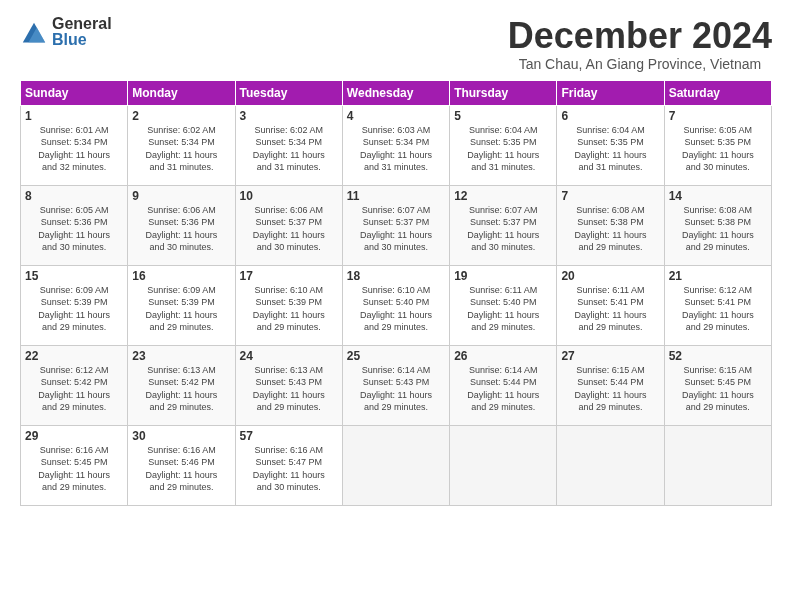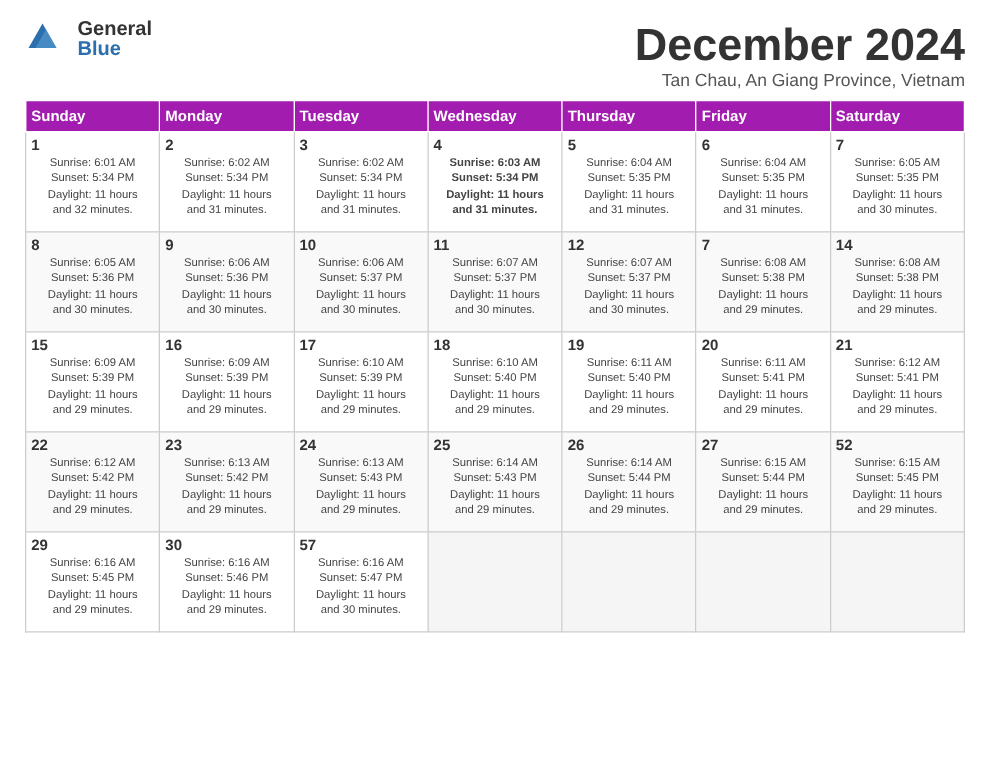--- a/index.html
+++ b/index.html
@@ -16,22 +16,22 @@
       padding: 16px 20px 10px 20px;
     }
     .header {
       display: flex;
       justify-content: space-between;
       align-items: flex-start;
       margin-bottom: 8px;
     }
     .logo {
       display: flex;
-      align-items: flex-start;
-      gap: 14px;
+      align-items: flex-end;
+      gap: 4px;
     }
     .logo-text {
       display: flex;
       flex-direction: column;
       line-height: 1;
     }
     .logo-general {
       font-size: 16px;
       font-weight: bold;
       color: #333;
@@ -39,21 +39,21 @@
     .logo-blue {
       font-size: 16px;
       font-weight: bold;
       color: #2c6fad;
     }
     .logo-icon {
       width: 28px;
       height: 28px;
     }
     .title-block {
-      text-align: right;
+      text-align: center;
     }
     .cal-title {
       font-size: 36px;
       font-weight: bold;
       color: #333;
       line-height: 1.1;
     }
     .cal-subtitle {
       font-size: 14px;
       color: #555;
@@ -152,21 +152,21 @@
           </td>
           <td>
             <span class="day-num">3</span>
             <div class="day-info" style="white-space: pre-line;">Sunrise: 6:02 AM
 Sunset: 5:34 PM
 Daylight: 11 hours
 and 31 minutes.</div>
           </td>
           <td>
             <span class="day-num">4</span>
-            <div class="day-info" style="white-space: pre-line; font-weight: bold;">Sunrise: 6:03 AM
+            <div class="day-info" style="white-space: pre-line;">Sunrise: 6:03 AM
 Sunset: 5:34 PM
 Daylight: 11 hours
 and 31 minutes.</div>
           </td>
           <td>
             <span class="day-num">5</span>
             <div class="day-info" style="white-space: pre-line;">Sunrise: 6:04 AM
 Sunset: 5:35 PM
 Daylight: 11 hours
 and 31 minutes.</div>

